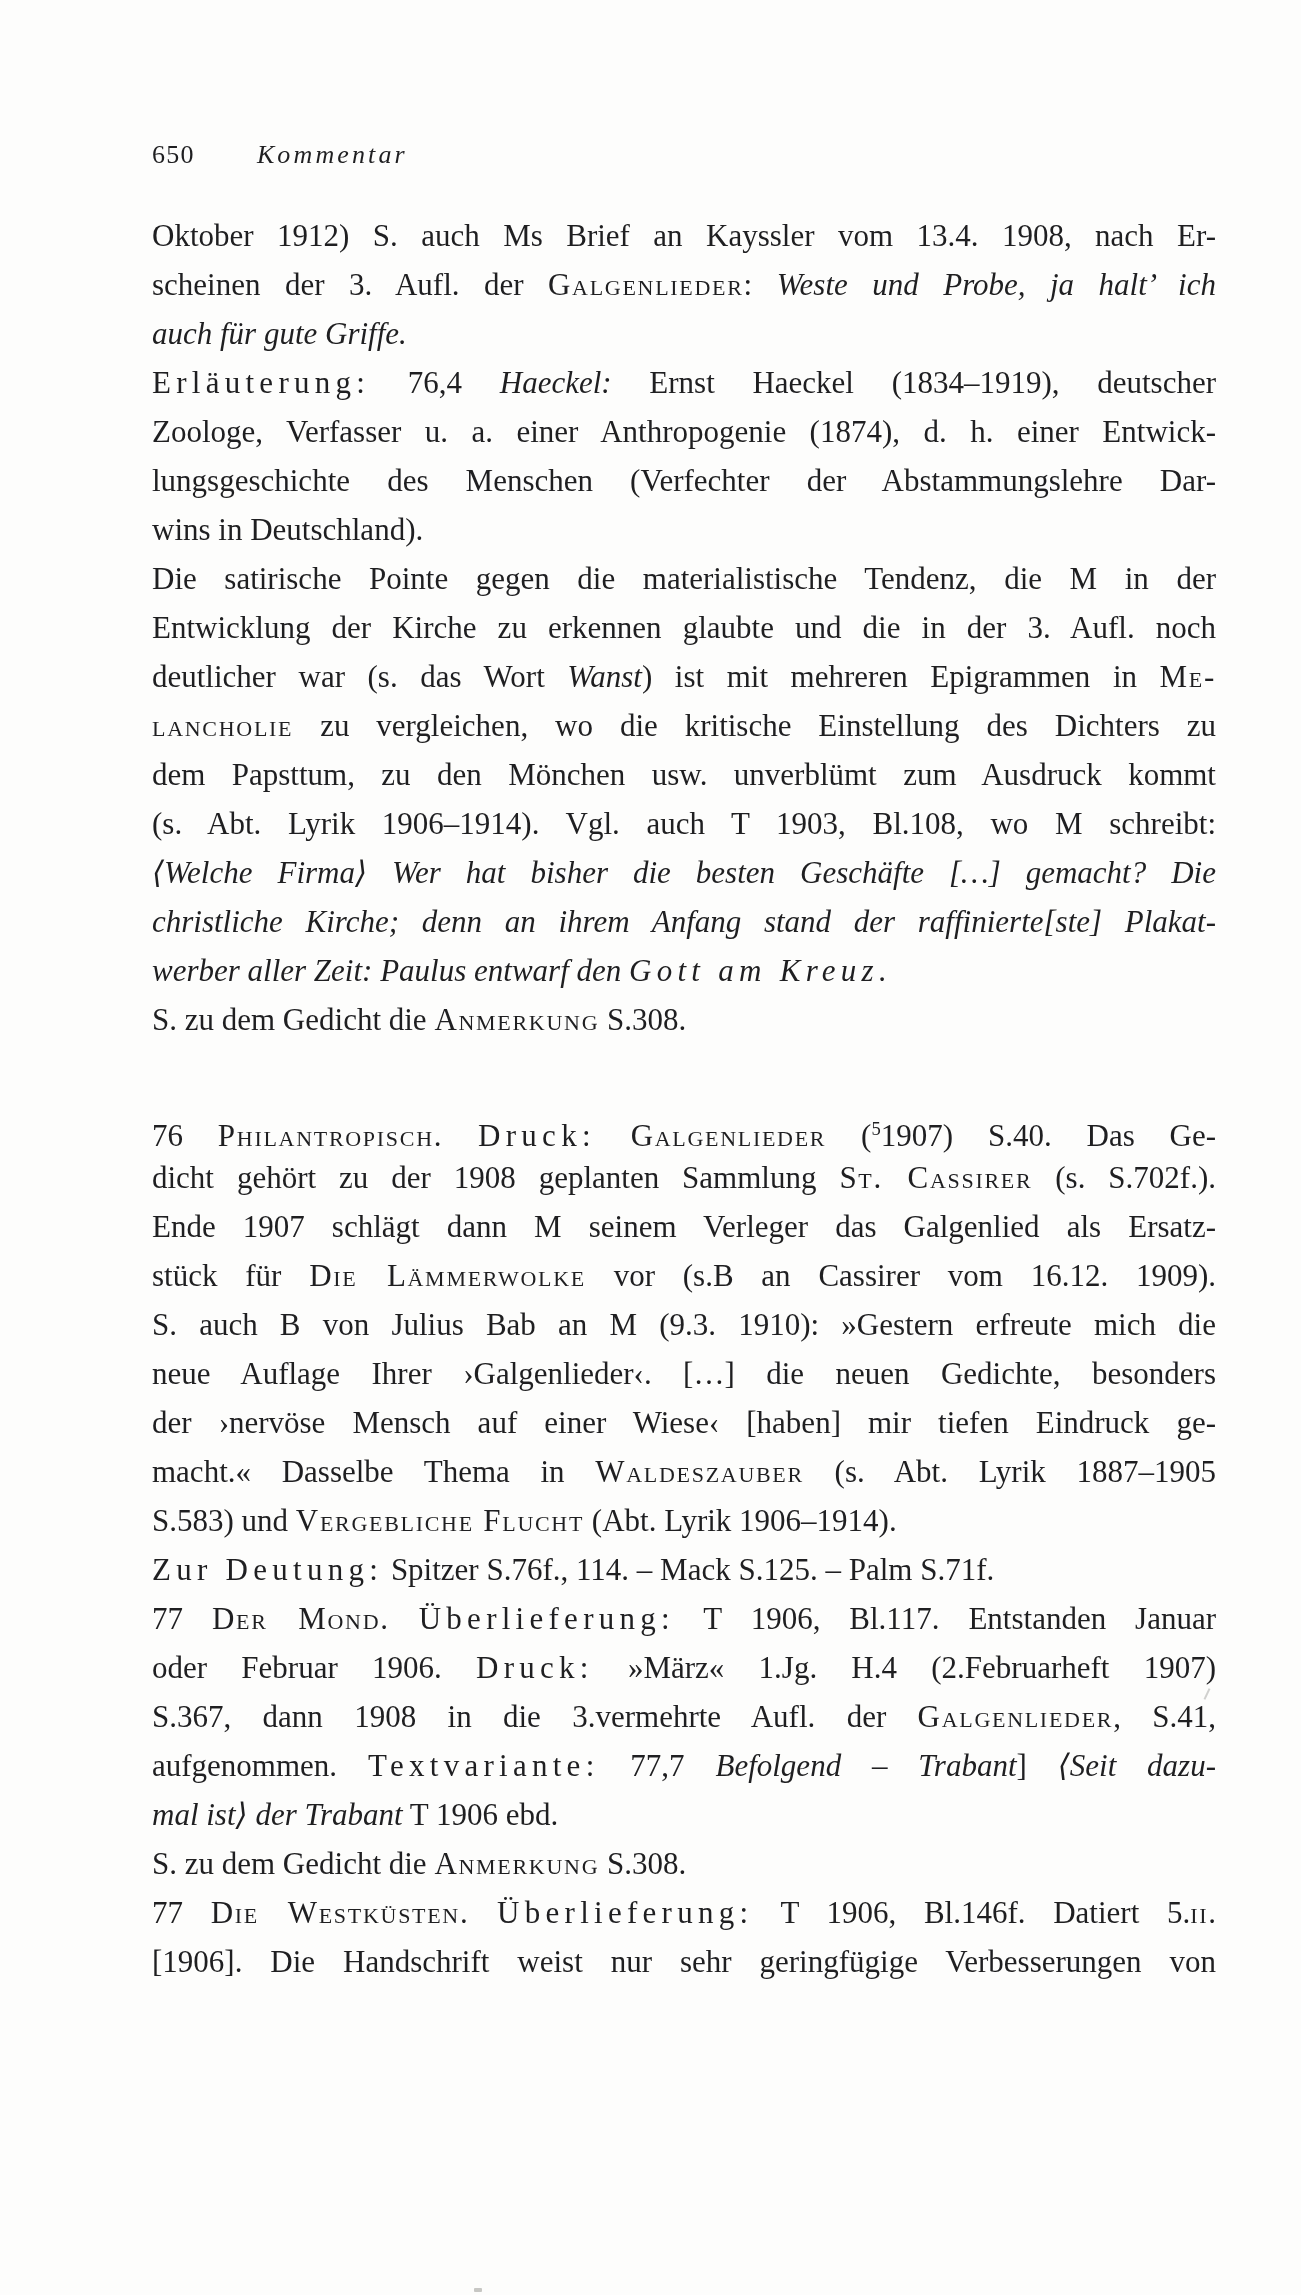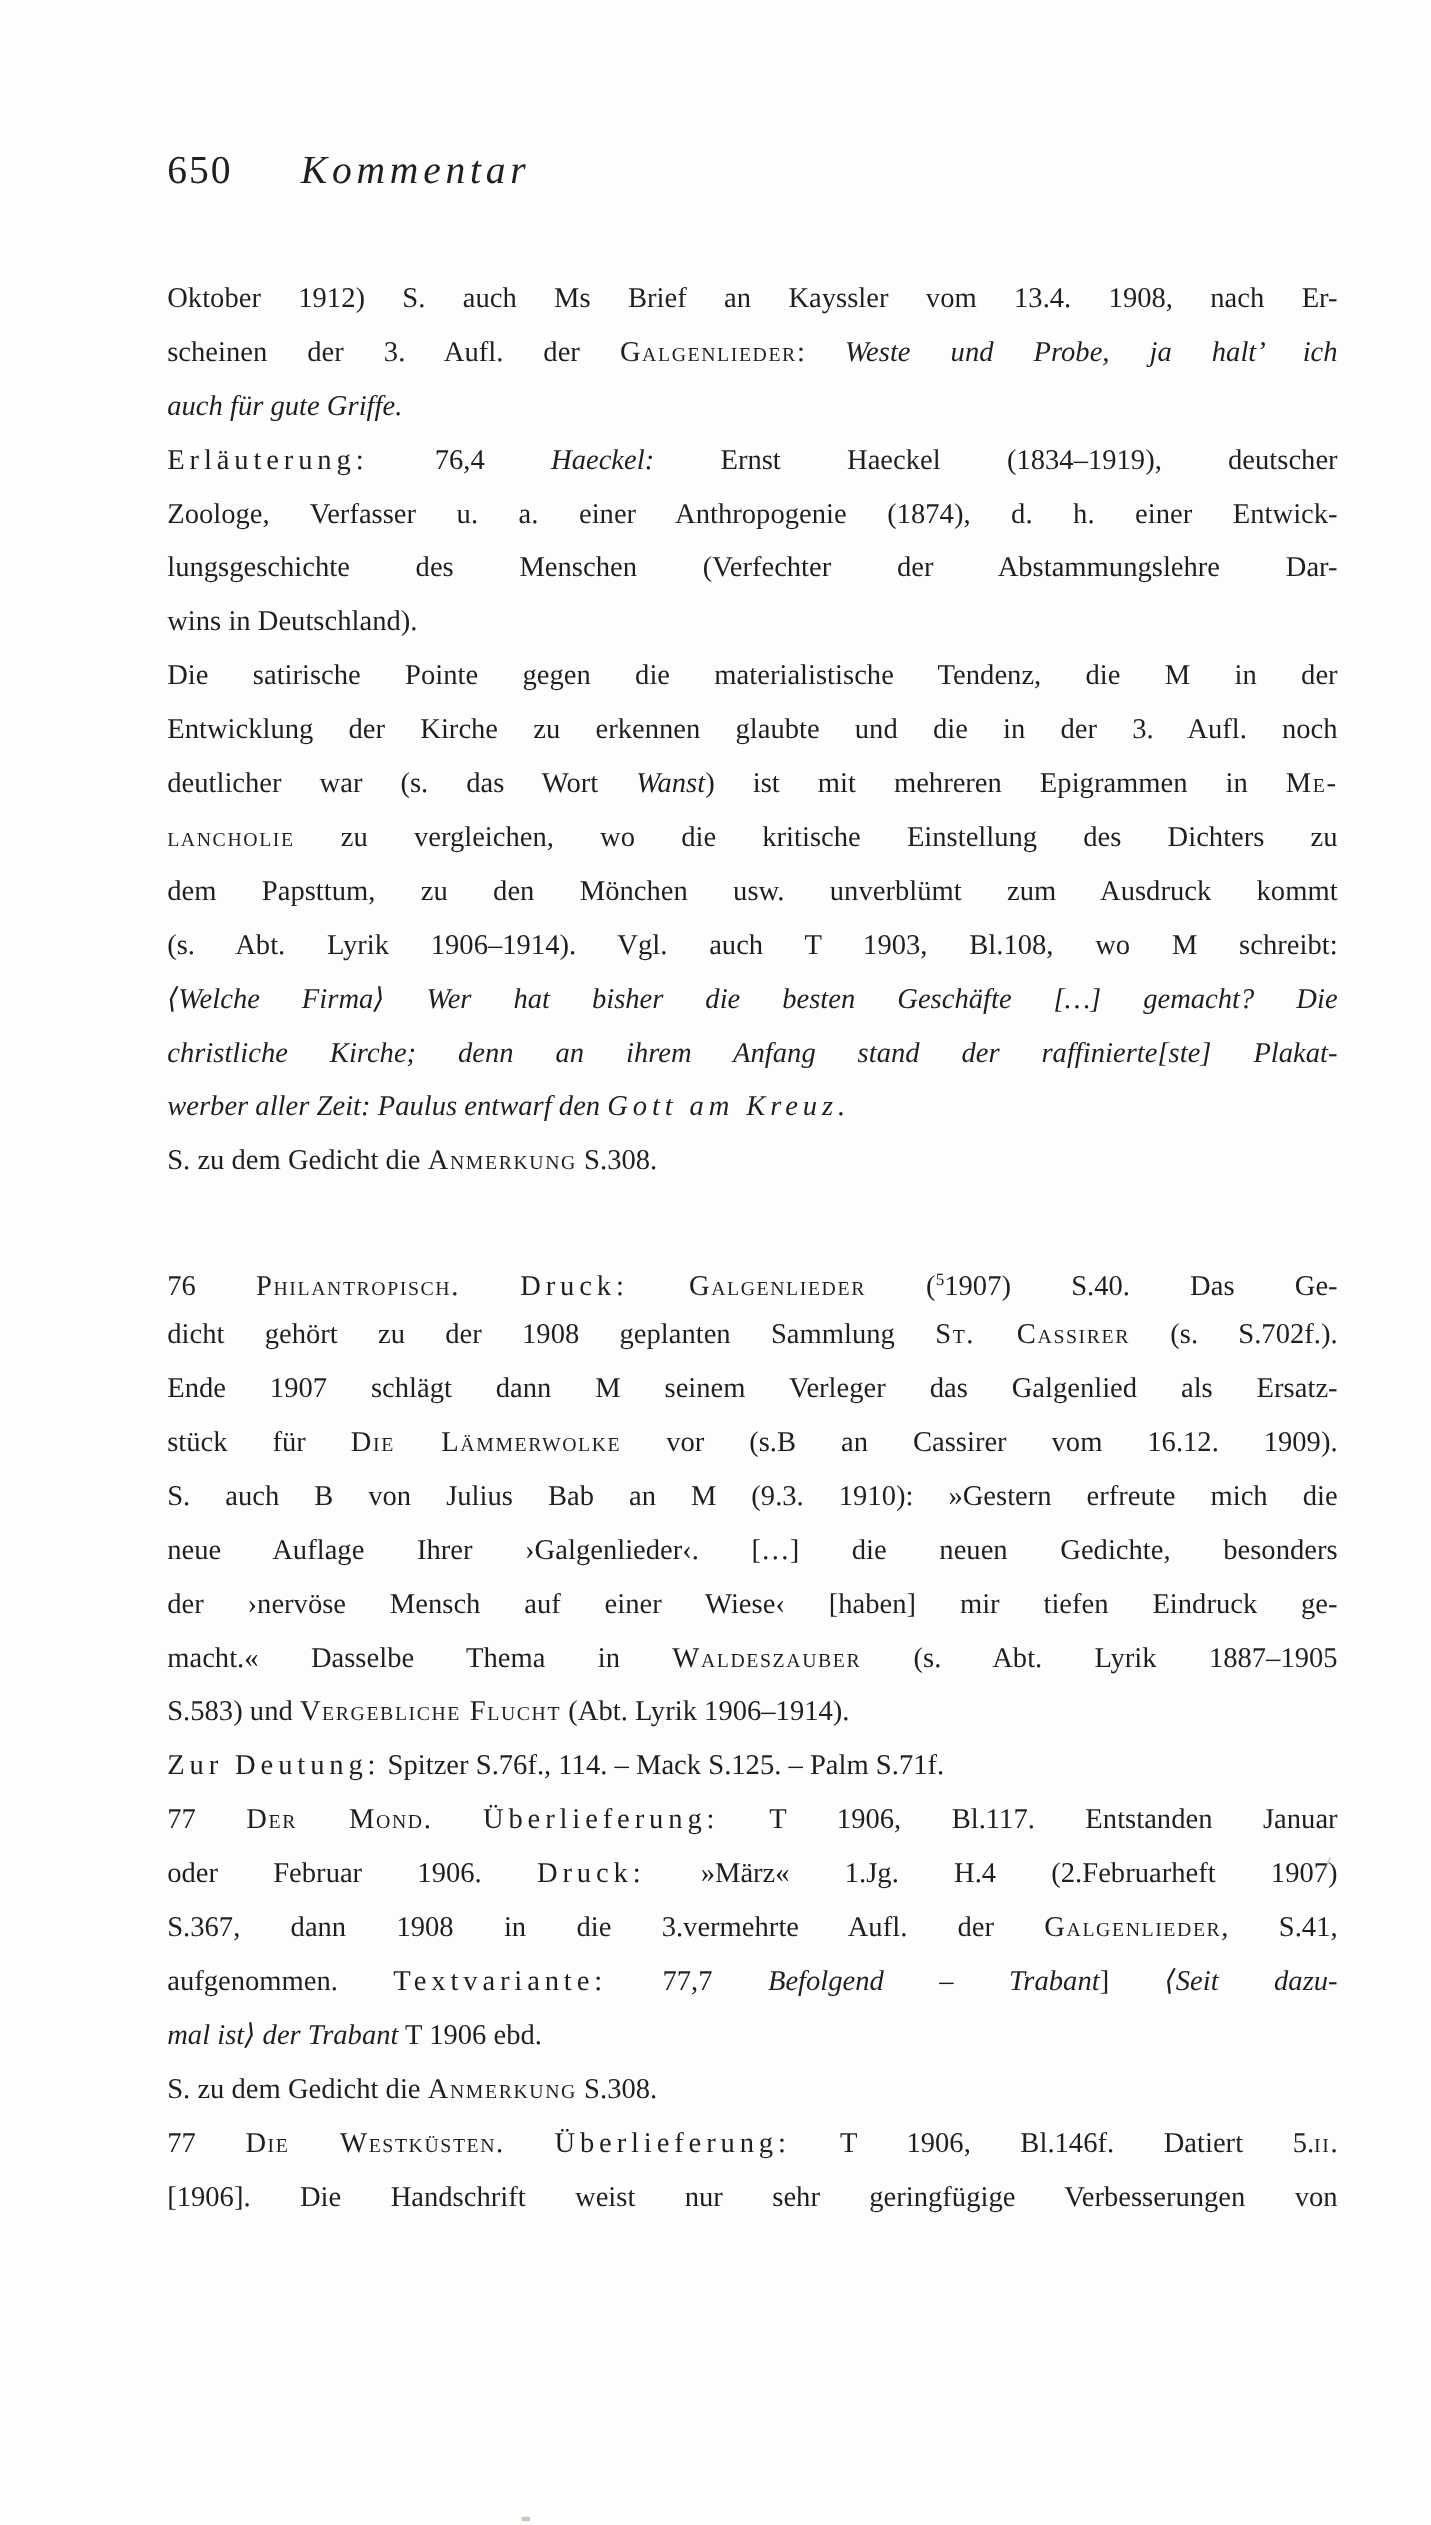--- a/index.html
+++ b/index.html
@@ -7,33 +7,32 @@
     position:relative;
     width:1301px;height:2295px;
     background:#fdfdfc;
     overflow:hidden;
     font-family:"Liberation Serif","DejaVu Serif",serif;
     color:#1f1f21;
   }
   .running-header{
     position:absolute;left:152px;top:130px;
     width:1064px;height:49px;line-height:49px;
-    font-size:36px;
+    font-size:26px;
   }
   .page-num{letter-spacing:0.05em;}
   .running-title{
     font-style:italic;
     margin-left:62px;
     letter-spacing:0.12em;
   }
   .text-column{
     position:absolute;left:152px;top:211px;
     width:1064px;
-    font-size:26px;
-    margin-top:35px;
+    font-size:31px;
   }
   .para{margin:0;}
   .para.gap{margin-top:60px;}
   .line{
     height:49px;line-height:49px;
     text-align:justify;
     text-align-last:justify;
     white-space:nowrap;      
     white-space:normal;
   }

